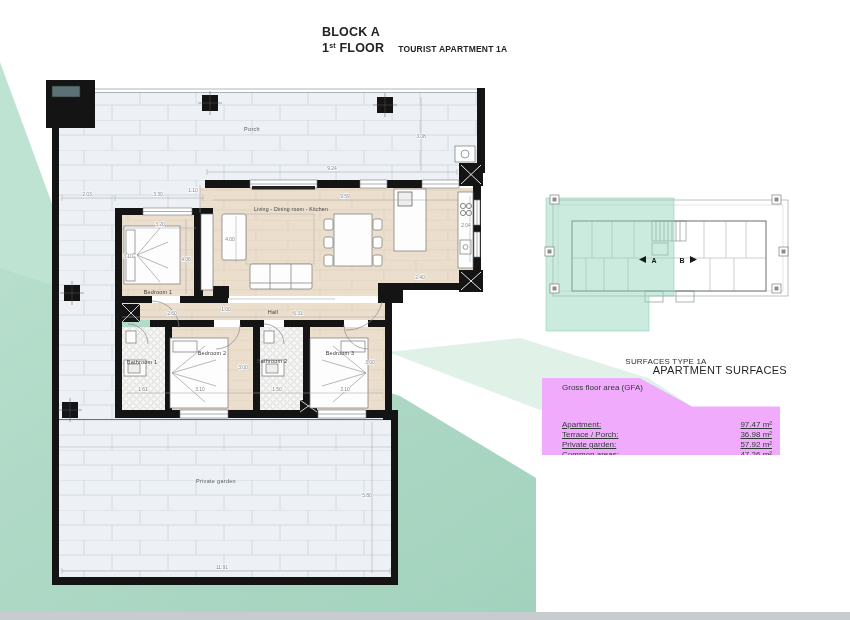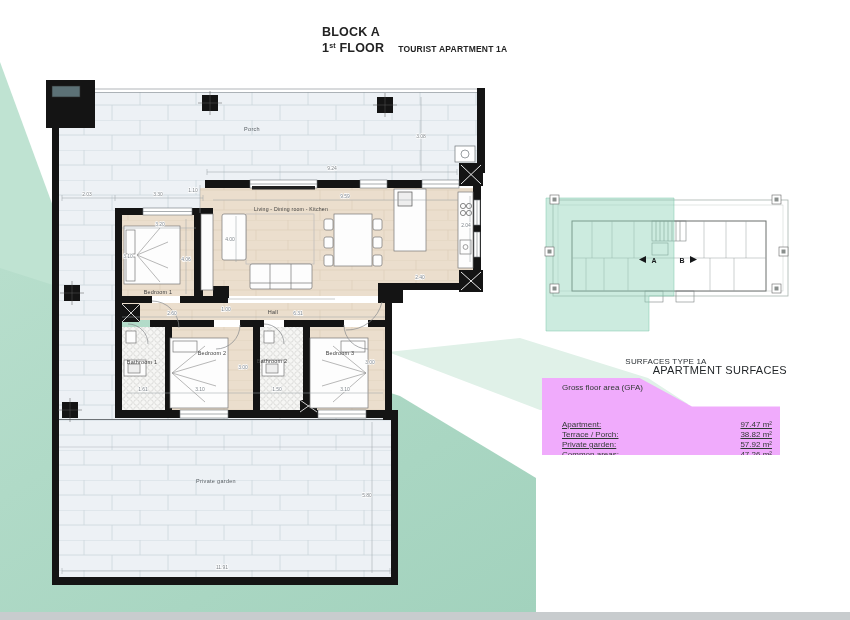--- a/index.html
+++ b/index.html
@@ -339,21 +339,21 @@
 
 <div class="panel">
   <div class="ph">Gross floor area (GFA)</div>
   <div class="rows">
     <div class="row">
       <span>Apartment:</span>
       <span>97.47 m²</span>
     </div>
     <div class="row">
       <span>Terrace / Porch:</span>
-      <span>38.82 m²</span>
+      <span>36.98 m²</span>
     </div>
     <div class="row">
       <span>Private garden:</span>
       <span>57.92 m²</span>
     </div>
     <div class="row">
       <span>Common areas:</span>
       <span>47.26 m²</span>
     </div>
   </div>

